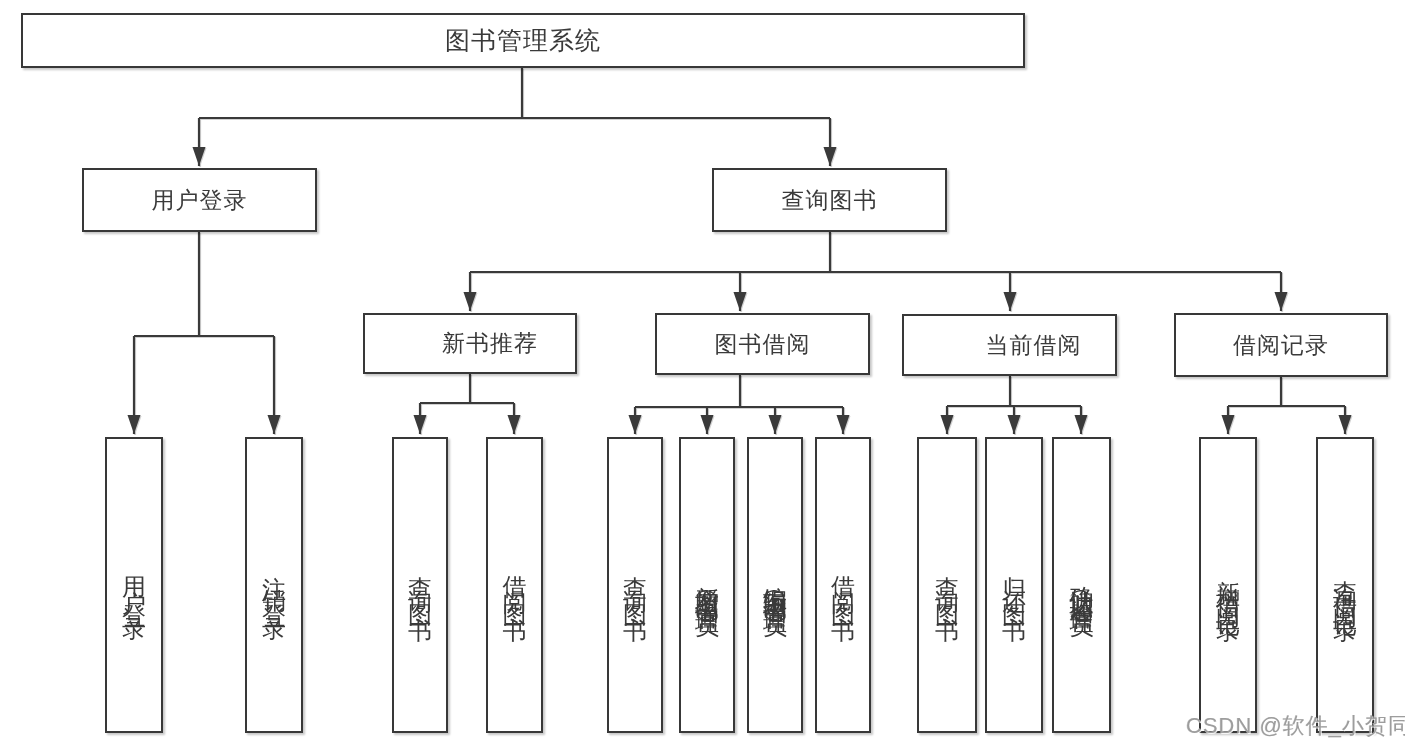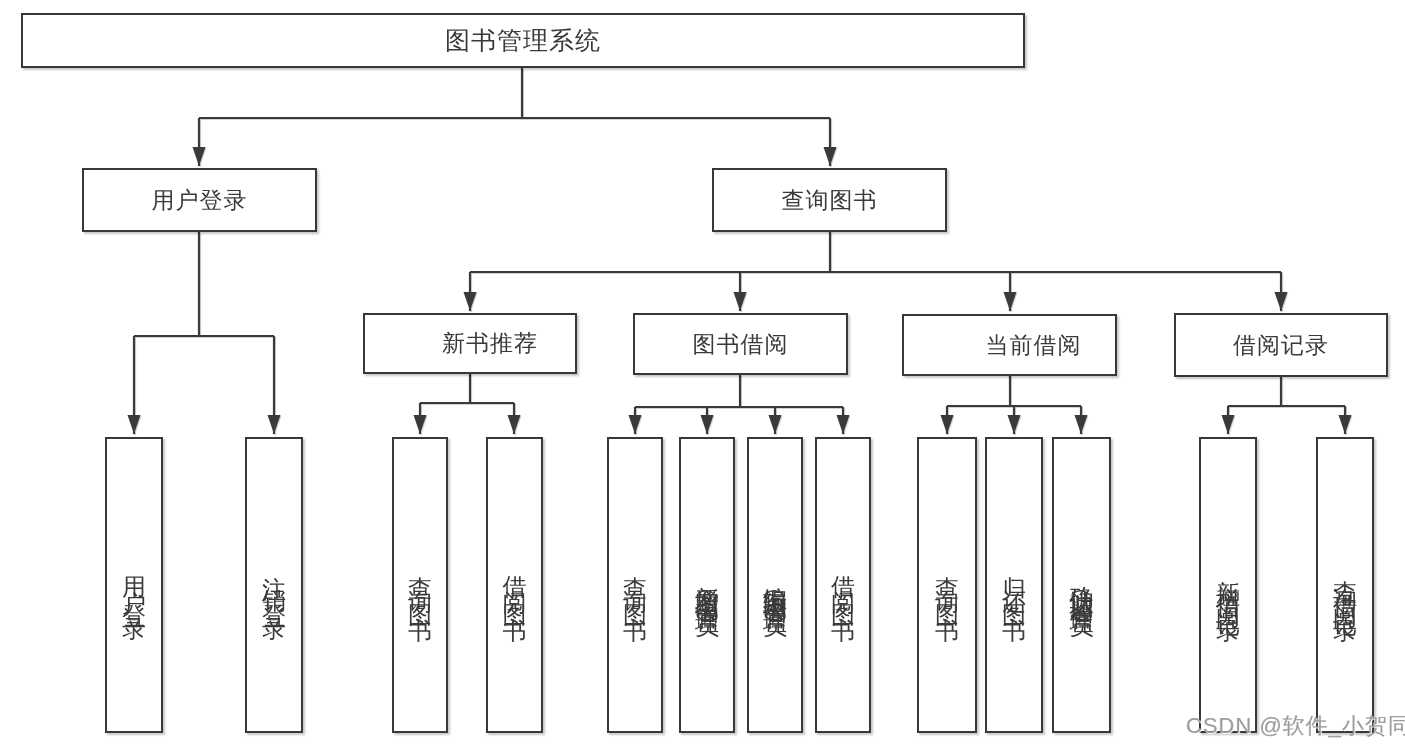--- a/index.html
+++ b/index.html
@@ -116,21 +116,21 @@
   <div class="node" style="left:82px; top:168px; width:235px; height:64px;">
     <span>用户登录</span>
   </div>
   <div class="node" style="left:712px; top:168px; width:235px; height:64px;">
     <span>查询图书</span>
   </div>
 
   <div class="node" style="left:363px; top:313px; width:214px; height:61px;padding-left:40px;">
     <span>新书推荐</span>
   </div>
-  <div class="node" style="left:633px; top:313px; width:215px; height:62px;">
+  <div class="node" style="left:655px; top:313px; width:215px; height:62px;">
     <span>图书借阅</span>
   </div>
   <div class="node" style="left:902px; top:314px; width:215px; height:62px;padding-left:48px;">
     <span>当前借阅</span>
   </div>
   <div class="node" style="left:1174px; top:313px; width:214px; height:64px;">
     <span>借阅记录</span>
   </div>
 
   <div class="node vnode ls-lg" style="left:105px; top:437px; width:58px; height:296px;">

